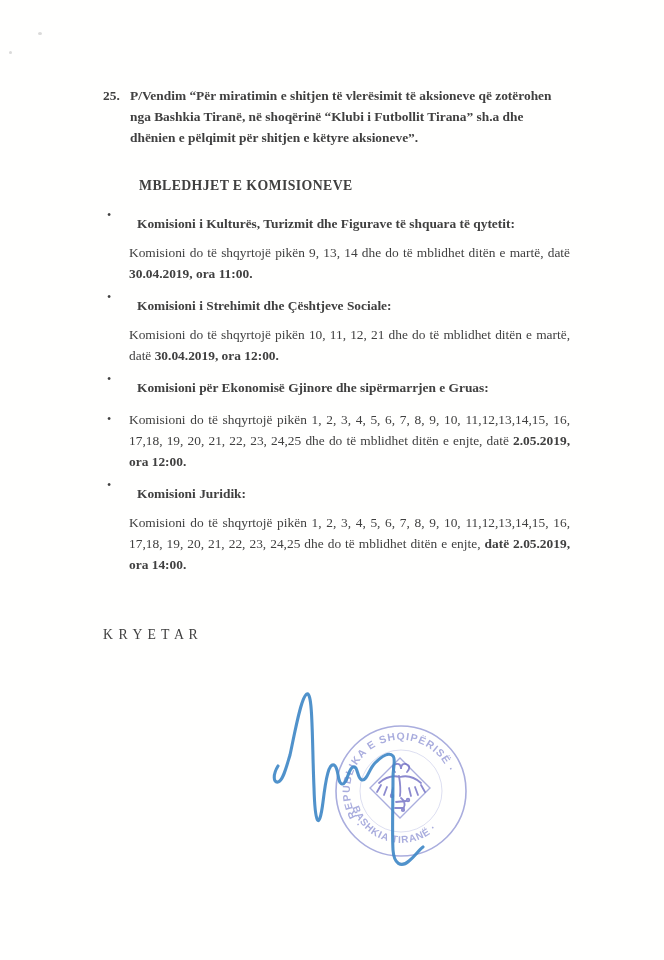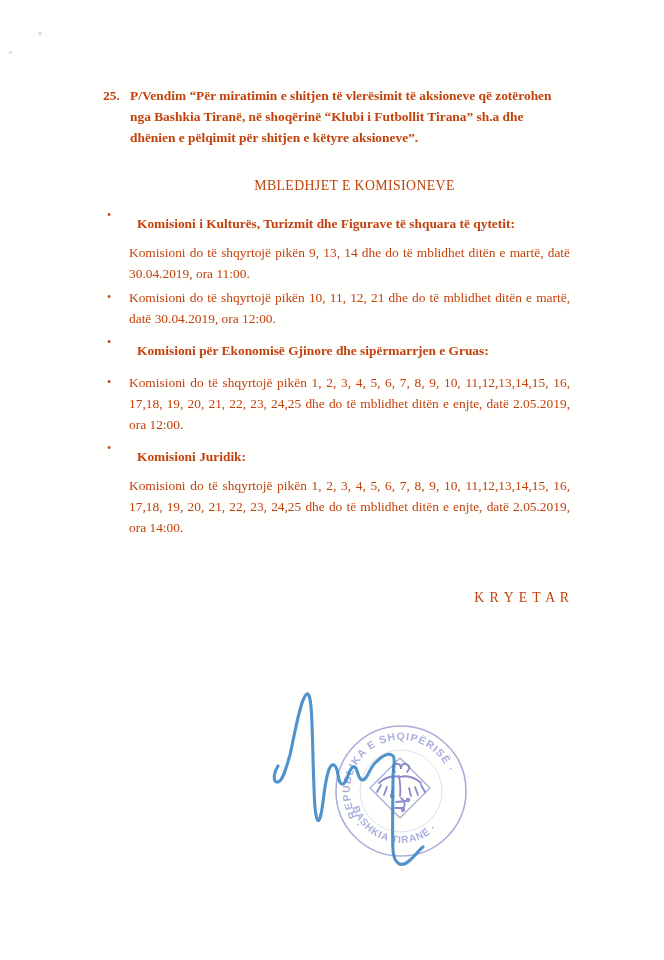--- a/index.html
+++ b/index.html
@@ -1,47 +1,47 @@
 <!DOCTYPE html>
 <html><head>
 <meta charset="utf-8">
 <style>
   html,body { margin:0; padding:0; background:#ffffff; }
   .page {
     position:relative;
     width:664px; height:960px;
     background:#fffffe;
     font-family:"Liberation Serif", serif;
-    color:#c2410c;
+    color:#404040;
     overflow:hidden;
   }
   .speck { position:absolute; background:#bcbcbc; border-radius:50%; opacity:.55; }
   .speck-1 { left:38px; top:32px; width:4px; height:3px; }
   .speck-2 { left:9px;  top:51px; width:3px; height:3px; }
 
   .content { position:absolute; left:103px; top:85px; width:467px; }
 
   .agenda-item { display:flex; font-weight:bold; font-size:13.4px; line-height:21px; }
   .agenda-num { flex:0 0 27px; width:27px; }
   .agenda-text { margin:0; flex:1; }
 
   .section-title {
-    font-size:13.8px; font-weight:normal; text-align:center;
+    font-size:13.8px; font-weight:bold; text-align:left;
     padding-left:36px; margin:27px 0 9px; line-height:21px; letter-spacing:.4px;
   }
 
   .committee-list { list-style:none; margin:0; padding:0; }
   .committee { display:flex; margin:0 0 3px 0; }
   .bullet { flex:0 0 22px; width:22px; padding-left:4px; font-size:12px; line-height:21px; }
   .committee-text { flex:1; }
   .committee-name { margin:8px; font-weight:bold; font-size:13.4px; line-height:21px; }
   .committee-details { margin:0; font-size:13.4px; line-height:21px; text-align:justify; }
-  .committee-details strong { font-weight:normal; }
+  .committee-details strong { font-weight:bold; }
 
-  .sig-block { margin-top:52px; text-align:right; font-size:13.8px; }
+  .sig-block { margin-top:52px; text-align:left; font-size:13.8px; }
   .sig-role { margin:0 0 19px 0; letter-spacing:1px; }
   .sig-name { margin:0; font-weight:bold; letter-spacing:.5px; }
 
   .seal { position:absolute; left:262px; top:680px; }
   .stamp-text  { font-family:"Liberation Sans", sans-serif; font-size:10.5px; letter-spacing:1px; font-weight:bold; }
   .stamp-text-b { font-size:10px; letter-spacing:.8px; }
 </style>
 </head>
 <body>
 
@@ -65,20 +65,21 @@
         <span class="bullet">•</span>
         <div class="committee-text">
           <p class="committee-name">Komisioni i Kulturës, Turizmit dhe Figurave të shquara të qytetit:</p>
           <p class="committee-details"><span>Komisioni do të shqyrtojë pikën 9, 13, 14 dhe do të mblidhet ditën e martë, datë </span><strong>30.04.2019, ora 11:00.</strong></p>
         </div>
       </li>
 
       <li class="committee">
         <span class="bullet">•</span>
         <div class="committee-text">
+          <p class="committee-name">Komisioni i Strehimit dhe Çështjeve Sociale:</p>
           <p class="committee-details"><span>Komisioni do të shqyrtojë pikën 10, 11, 12, 21 dhe do të mblidhet ditën e martë, datë </span><strong>30.04.2019, ora 12:00.</strong></p>
         </div>
       </li>
 
       <li class="committee">
         <span class="bullet">•</span>
         <div class="committee-text">
           <p class="committee-name">Komisioni për Ekonomisë Gjinore dhe sipërmarrjen e Gruas:</p>
         </div>
       </li>

